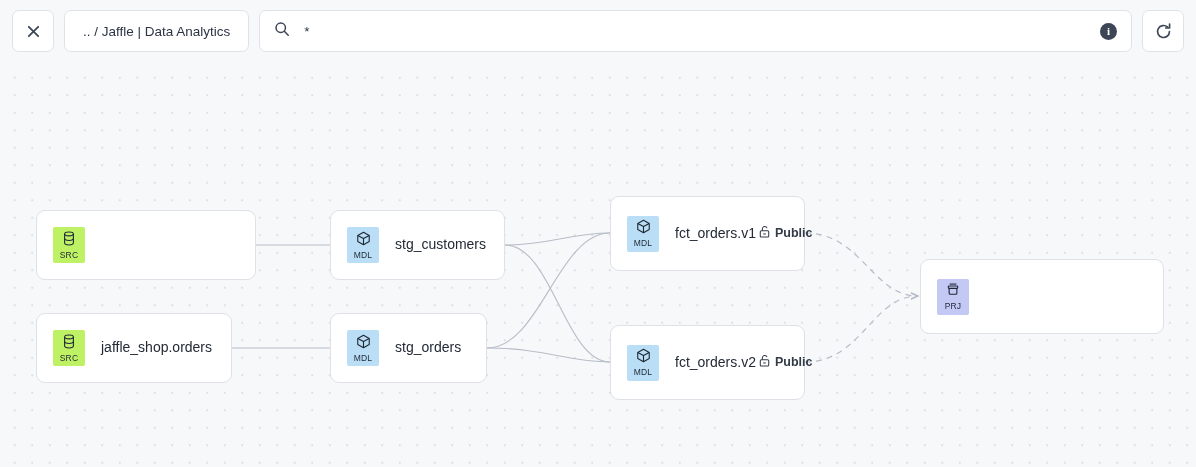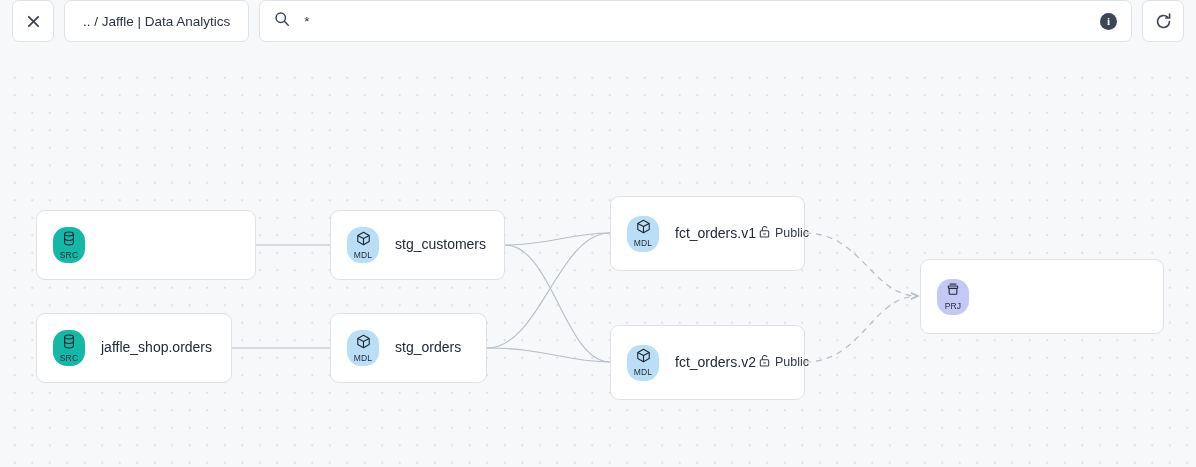--- a/index.html
+++ b/index.html
@@ -10,21 +10,21 @@
     font-family: "Liberation Sans", sans-serif;
     background: #f7f8fa;
   }
   #app { position: relative; width: 1196px; height: 467px; }
 
   
   .toolbar {
     position: absolute; top: 0; left: 0;
     width: 1196px; height: 62px;
     background: #f7f8fa;
-    display: flex; 
+    display: flex; align-items: center;
     padding: 0 12px;
     gap: 10px;
     z-index: 5;
   }
   .tb-btn {
     height: 42px; width: 42px;
     background: #ffffff;
     border: 1px solid #dfe3e8;
     border-radius: 7px;
     display: flex; align-items: center; justify-content: center;
@@ -93,47 +93,48 @@
     border: 1px solid #dfe1e6;
     border-radius: 9px;
     display: flex; align-items: center;
     padding: 0 16px;
     gap: 16px;
     cursor: pointer;
     z-index: 2;
   }
   .badge {
     width: 32px; height: 36px;
-    border-radius: 14px;
+    border-radius: 2px;
     display: flex; flex-direction: column;
     align-items: center; justify-content: center;
     gap: 1px;
     flex: 0 0 auto;
   }
   .badge .bicon { display: block; }
   .badge .btxt {
     font-size: 8.5px;
     letter-spacing: .2px;
     color: #1f2733;
     line-height: 1;
     font-family: "Liberation Sans", sans-serif;
   }
-  .badge-src { background: #14b8a6; }
+  .badge-src { background: #bef264; }
   .badge-mdl { background: #b9def5; }
   .badge-prj { background: #c3c8f5; justify-content: center; }
 
   .ntext { display: flex; flex-direction: row; gap: 3px; min-width: 0; }
   .ntitle {
     font-size: 14px; color: #222a36; line-height: 1.25;
     white-space: nowrap;
   }
   .nsub {
     display: flex; align-items: center; gap: 5px;
     font-size: 12.5px; color: #333b48; line-height: 1.25;
     white-space: nowrap;
+    font-weight: bold;
   }
   .ncaption { font-size: 12.5px; color: #333b48; line-height: 1.3; white-space: nowrap; }
   .nbig { font-size: 14.5px; color: #222a36; line-height: 1.3; white-space: nowrap; }
 </style>
 </head>
 <body>
 
 <div id="app">
 
   <div class="toolbar">

